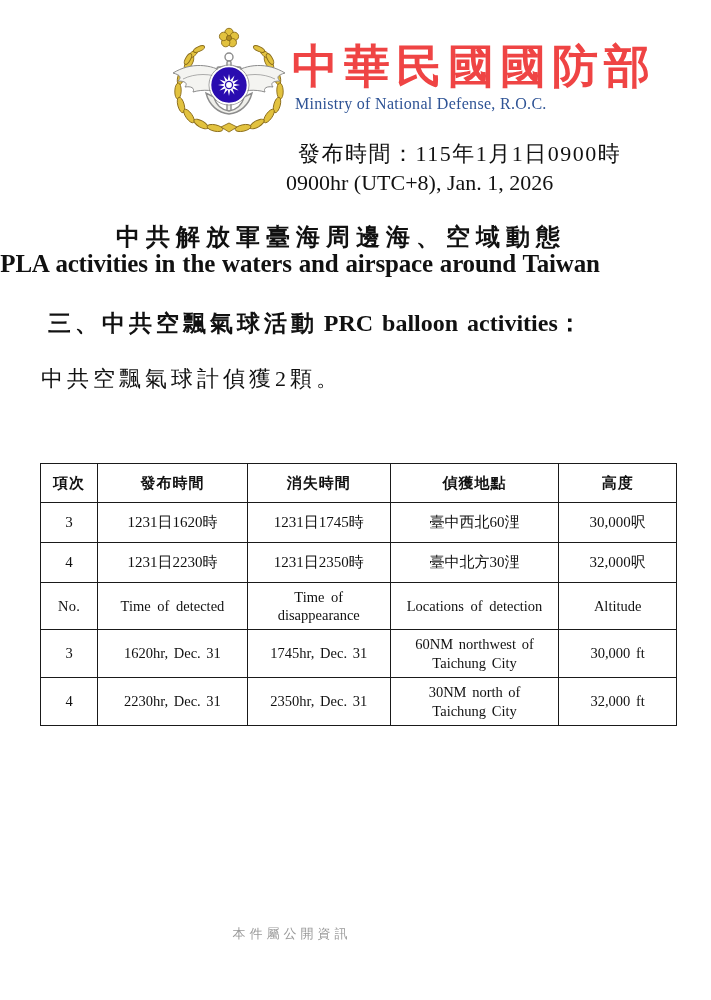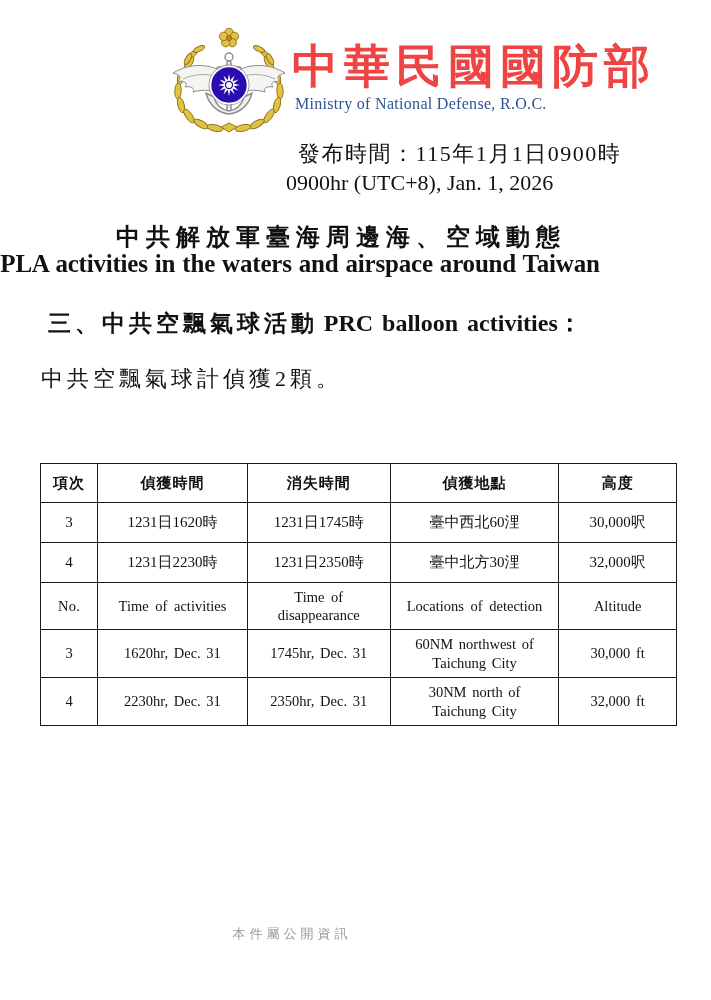--- a/index.html
+++ b/index.html
@@ -150,42 +150,42 @@
     <colgroup>
       <col style="width:9%">
         <col style="width:23.5%">
         <col style="width:22.5%">
         <col style="width:26.5%">
         <col style="width:18.5%">
     </colgroup>
     <tbody>
         <tr class="zh-head">
       <td>項次</td>
-      <td>偵獲時間</td>
+      <td>發布時間</td>
       <td>消失時間</td>
       <td>偵獲地點</td>
       <td>高度</td>
     </tr>
     <tr class="zh-row">
       <td class="num">3</td>
       <td>1231日1620時</td>
       <td>1231日1745時</td>
       <td>臺中西北60浬</td>
       <td>30,000呎</td>
     </tr>
     <tr class="zh-row">
       <td class="num">4</td>
       <td>1231日2230時</td>
       <td>1231日2350時</td>
       <td>臺中北方30浬</td>
       <td>32,000呎</td>
     </tr>
     <tr class="en-head">
       <td class="num">No.</td>
-      <td>Time of activities</td>
+      <td>Time of detected</td>
       <td>Time of disappearance</td>
       <td>Locations of detection</td>
       <td>Altitude</td>
     </tr>
     <tr class="en-row">
       <td class="num">3</td>
       <td>1620hr, Dec. 31</td>
       <td>1745hr, Dec. 31</td>
       <td>60NM northwest of Taichung City</td>
       <td>30,000 ft</td>

